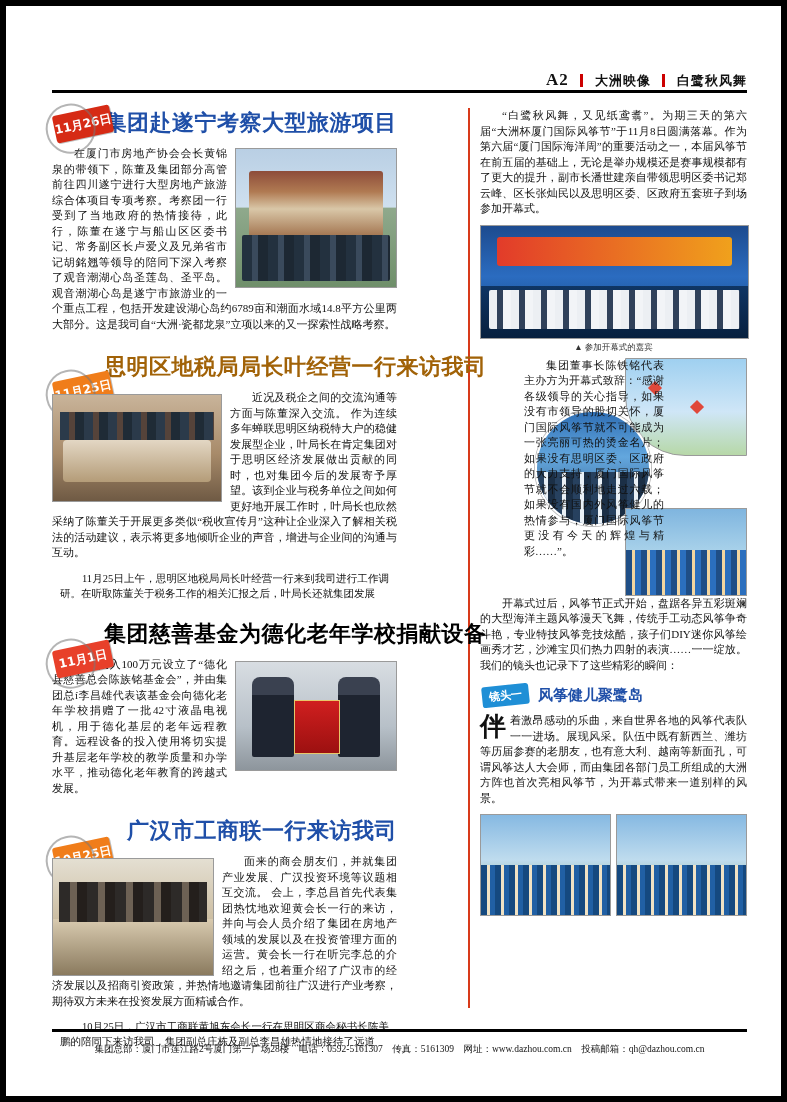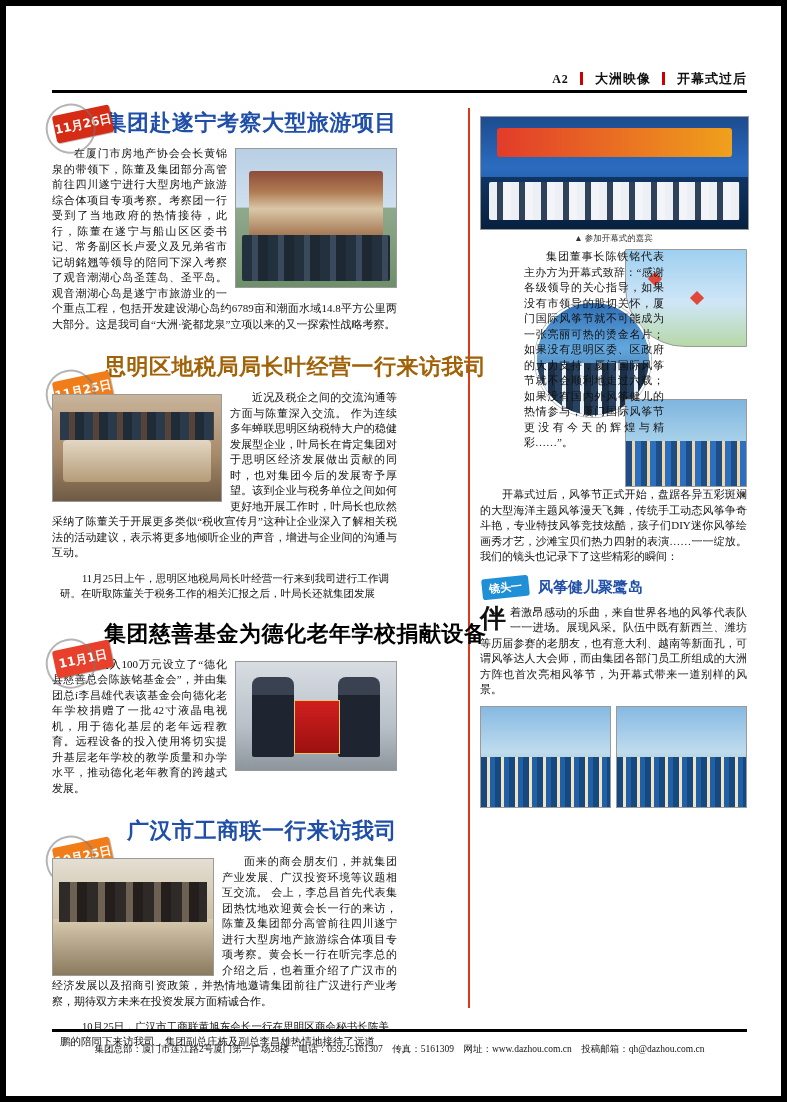--- a/index.html
+++ b/index.html
@@ -27,21 +27,21 @@
   .masthead{
     position:absolute;left:40px;top:58px;width:695px;
     text-align:right;
     font-size:13px;font-weight:bold;color:#111;
     letter-spacing:1px;
   }
   .masthead .bar{
     display:inline-block;width:3px;height:13px;background:#c00;
     vertical-align:-2px;margin:0 6px;
   }
-  .masthead .a2{font-family:"Liberation Serif",serif;font-size:12px;}
+  .masthead .a2{font-family:"Liberation Serif",serif;font-size:17px;}
   .rule-top{
     position:absolute;left:40px;top:78px;width:695px;height:3px;background:#000;
   }
 
   
   .col-left{position:absolute;left:40px;top:96px;width:345px;}
   .col-right{position:absolute;left:468px;top:96px;width:267px;}
   .vrule{position:absolute;left:456px;top:96px;width:2px;height:900px;background:#d83a1a;}
 
   
@@ -231,21 +231,21 @@
 <body>
 
 <div class="page">
  <div class="inner">
 
   <div class="masthead">
     <span class="a2">A2</span>
     <span class="bar"></span>
     <span>大洲映像</span>
     <span class="bar"></span>
-    <span>开幕式过后</span>
+    <span>白鹭秋风舞</span>
   </div>
   <div class="rule-top"></div>
 
   <div class="vrule"></div>
 
   <div class="col-left">
 
     <div class="article">
       <div class="datestamp deep" style="left:2px;top:2px;">
         <div class="ds-ring"></div>
@@ -308,32 +308,35 @@
         <div class="ds-ring"></div>
         <span>10月25日</span>
       </div>
       <div class="flow">
         <div class="photo ph4" style="float:left;width:160px;height:116px;margin:4px 8px 2px 0;">
           <div class="desk"></div>
           <div class="heads"></div>
         </div>
         <div class="body-text">
           <p>面来的商会朋友们，并就集团产业发展、广汉投资环境等议题相互交流。
-会上，李总昌首先代表集团热忱地欢迎黄会长一行的来访，陈董及集团部分高管前往四川遂宁进行大型房地产旅游综合体项目专项考察。黄会长一行在听完李总的介绍之后，也着重介绍了广汉市的经济发展以及招商引资政策，并热情地邀请集团前往广汉进行产业考察，期待双方未来在投资发展方面精诚合作。</p>
+会上，李总昌首先代表集团热忱地欢迎黄会长一行的来访，并向与会人员介绍了集团在房地产领域的发展以及在投资管理方面的运营。黄会长一行在听完李总的介绍之后，也着重介绍了广汉市的经济发展以及招商引资政策，并热情地邀请集团前往广汉进行产业考察，期待双方未来在投资发展方面精诚合作。</p>
         </div>
       </div>
       <div class="caption" style="margin-top:2px;">
         <p>10月25日，广汉市工商联黄旭东会长一行在思明区商会秘书长陈美鹏的陪同下来访我司，集团副总庄栋及副总李昌雄热情地接待了远道</p>
       </div>
     </div>
 
   </div>
 
   <div class="col-right">
 
+    <div class="rc-text">
+      <p>“白鹭秋风舞，又见纸鸢翥”。为期三天的第六届“大洲杯厦门国际风筝节”于11月8日圆满落幕。作为第六届“厦门国际海洋周”的重要活动之一，本届风筝节在前五届的基础上，无论是举办规模还是赛事规模都有了更大的提升，副市长潘世建亲自带领思明区委书记郑云峰、区长张灿民以及思明区委、区政府五套班子到场参加开幕式。</p>
+    </div>
 
     <div class="photo ph5" style="width:267px;height:112px;margin:8px 0 2px 0;">
       <div class="ban"></div>
       <div class="stage"></div>
       <div class="line"></div>
     </div>
     <div class="sub-caption">▲ 参加开幕式的嘉宾</div>
 
     <div style="position:relative;height:236px;margin-top:4px;">
       <div class="photo ph6" style="position:absolute;right:0;top:0;width:120px;height:96px;border-radius:0 0 0 60px;">

